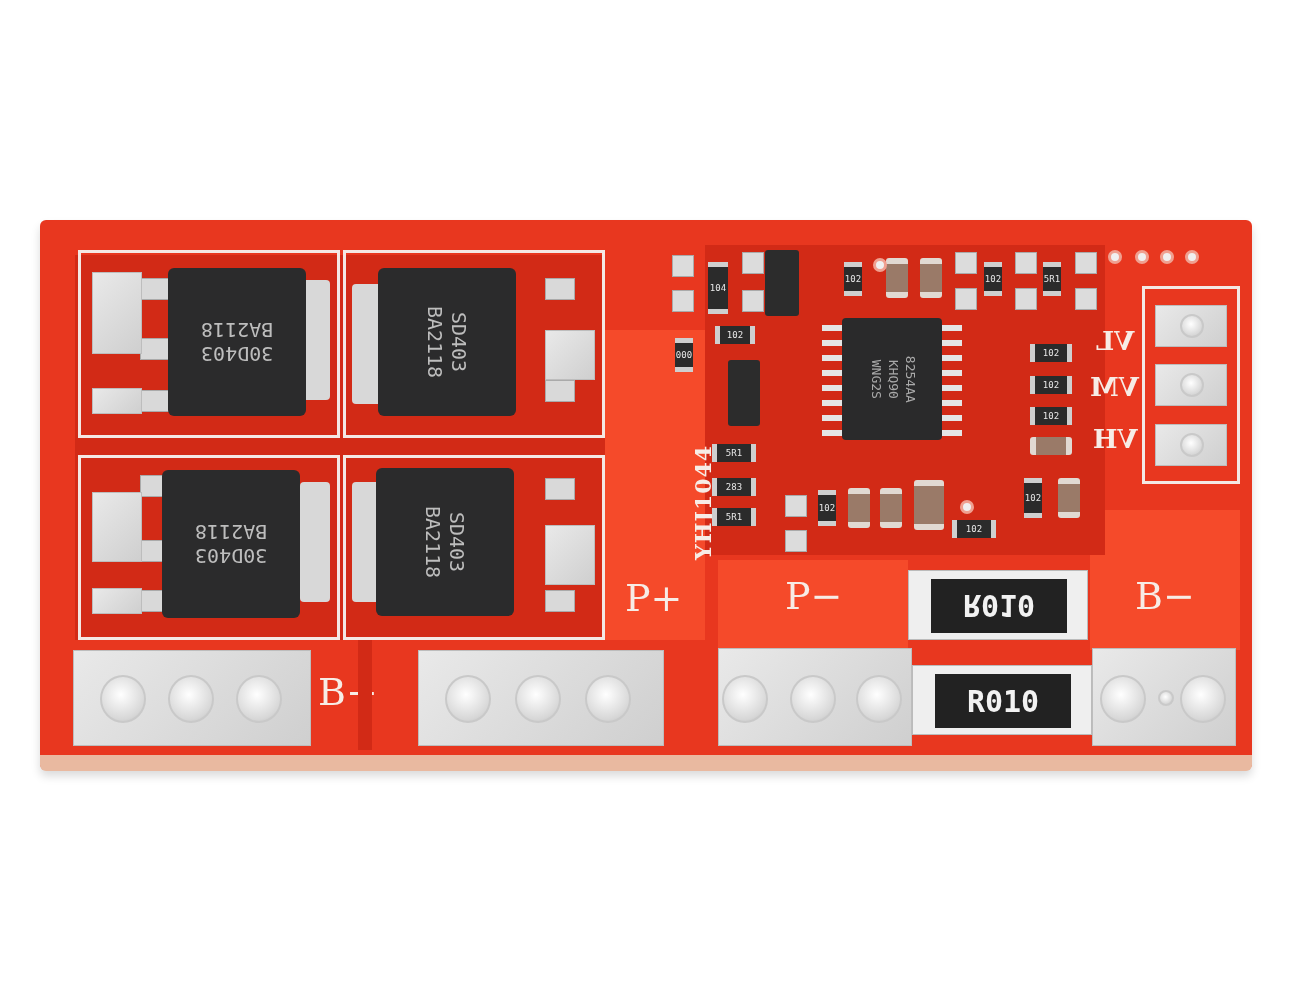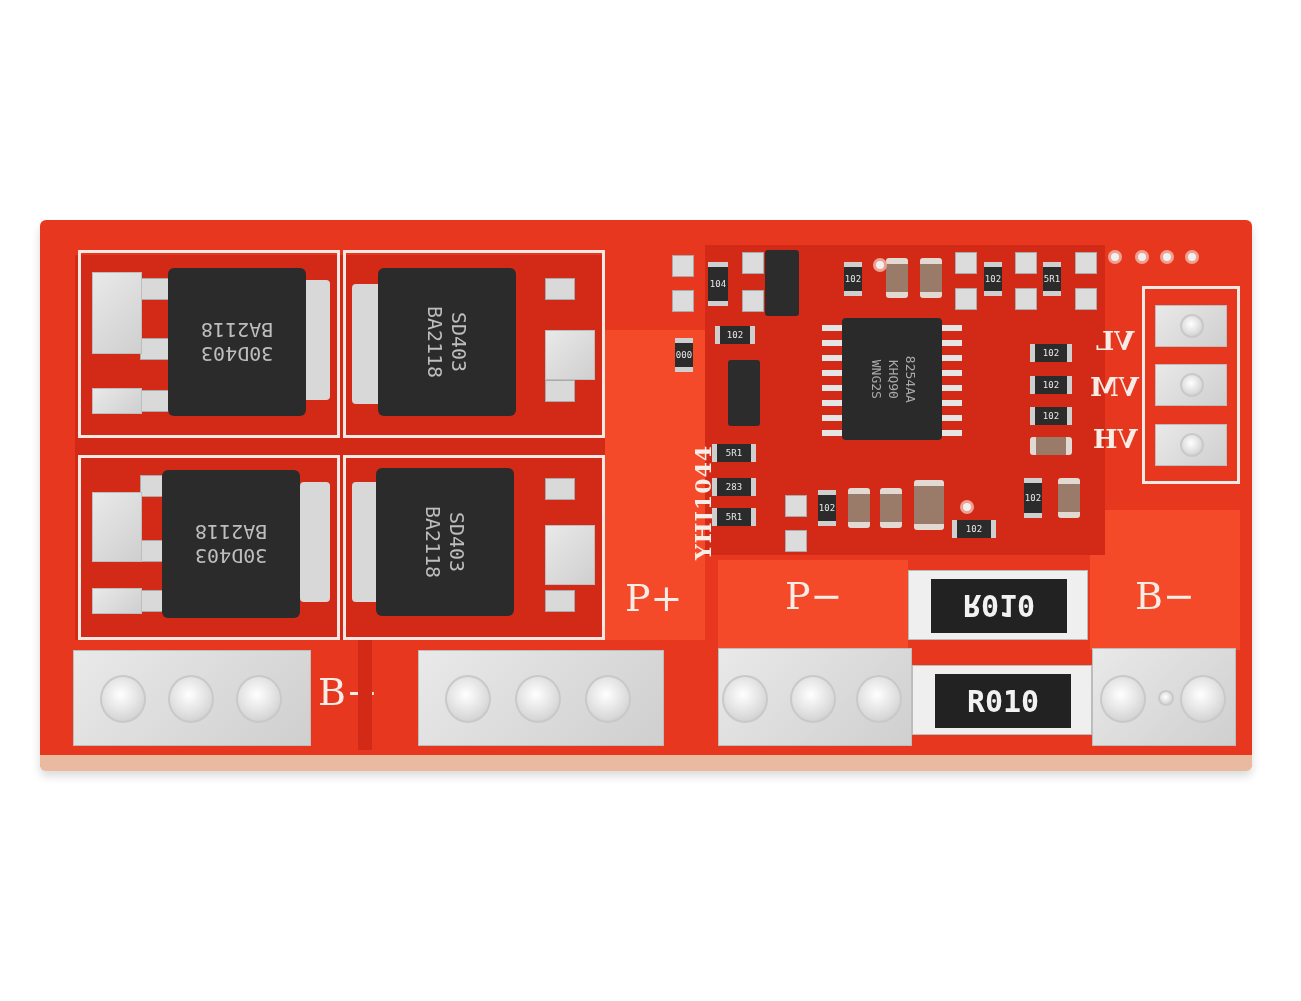--- a/index.html
+++ b/index.html
@@ -116,21 +116,21 @@
 <div class="pin" style="left:942px;top:355px;"></div>
 <div class="pin" style="left:942px;top:370px;"></div>
 <div class="pin" style="left:942px;top:385px;"></div>
 <div class="pin" style="left:942px;top:400px;"></div>
 <div class="pin" style="left:942px;top:415px;"></div>
 <div class="pin" style="left:942px;top:430px;"></div>
 
 <div class="sot" style="left:765px;top:250px;width:34px;height:66px;"></div>
 <div class="sot" style="left:728px;top:360px;width:32px;height:66px;"></div>
 
-<div class="smd v" style="left:708px;top:262px;width:20px;height:44px;">104</div>
+<div class="smd v" style="left:708px;top:262px;width:20px;height:52px;">104</div>
 <div class="smd v" style="left:844px;top:262px;width:18px;height:34px;">102</div>
 <div class="smd v" style="left:675px;top:338px;width:18px;height:34px;">000</div>
 <div class="smd" style="left:715px;top:326px;width:40px;height:18px;">102</div>
 <div class="smd v" style="left:984px;top:262px;width:18px;height:34px;">102</div>
 <div class="smd v" style="left:1043px;top:262px;width:18px;height:34px;">5R1</div>
 <div class="smd" style="left:1030px;top:344px;width:42px;height:18px;">102</div>
 <div class="smd" style="left:1030px;top:376px;width:42px;height:18px;">102</div>
 <div class="smd" style="left:1030px;top:407px;width:42px;height:18px;">102</div>
 <div class="smd v" style="left:1024px;top:478px;width:18px;height:40px;">102</div>
 <div class="smd v" style="left:818px;top:490px;width:18px;height:36px;">102</div>

